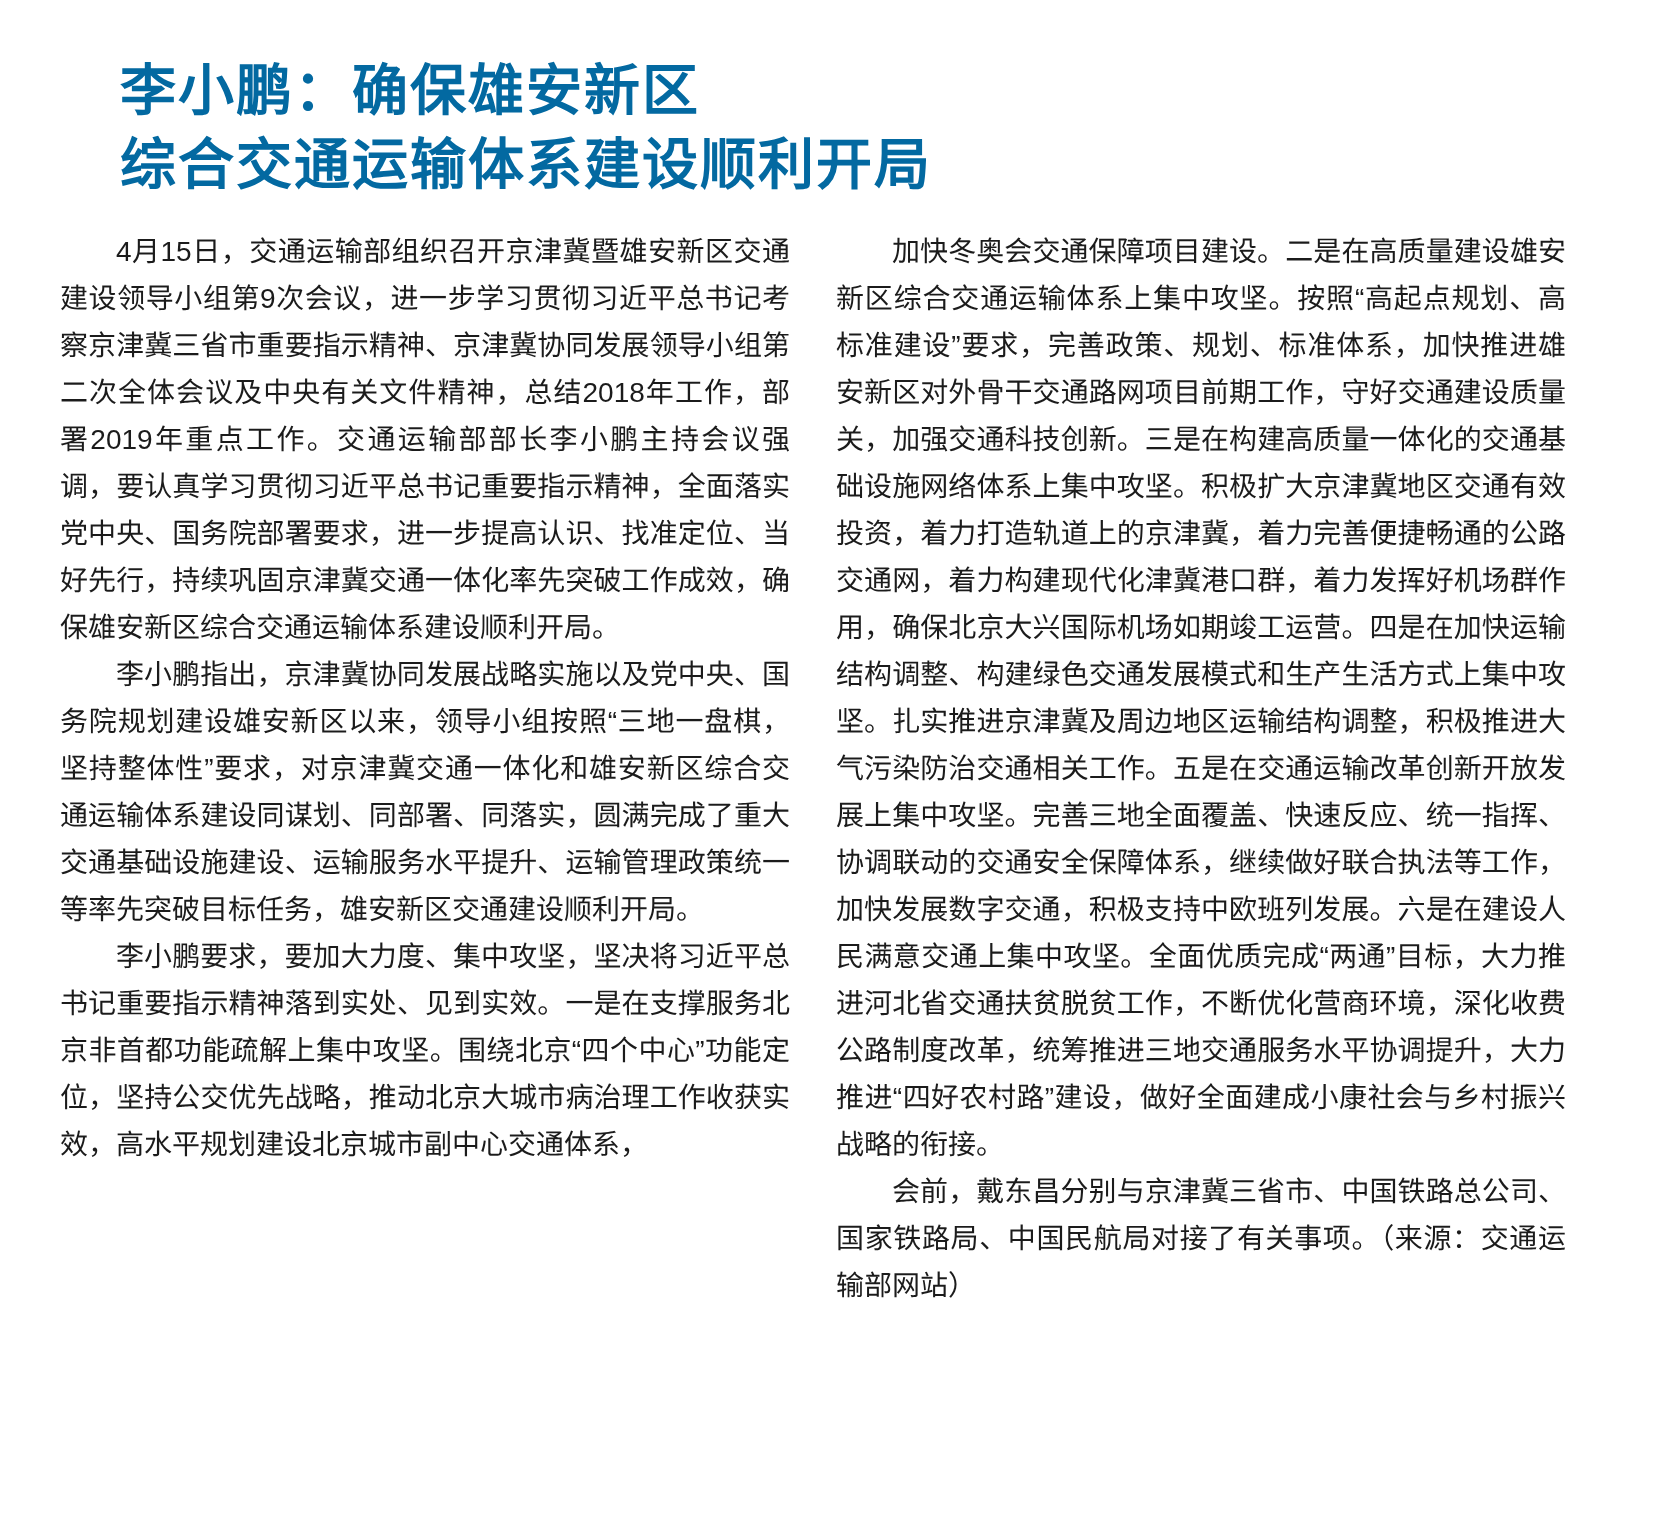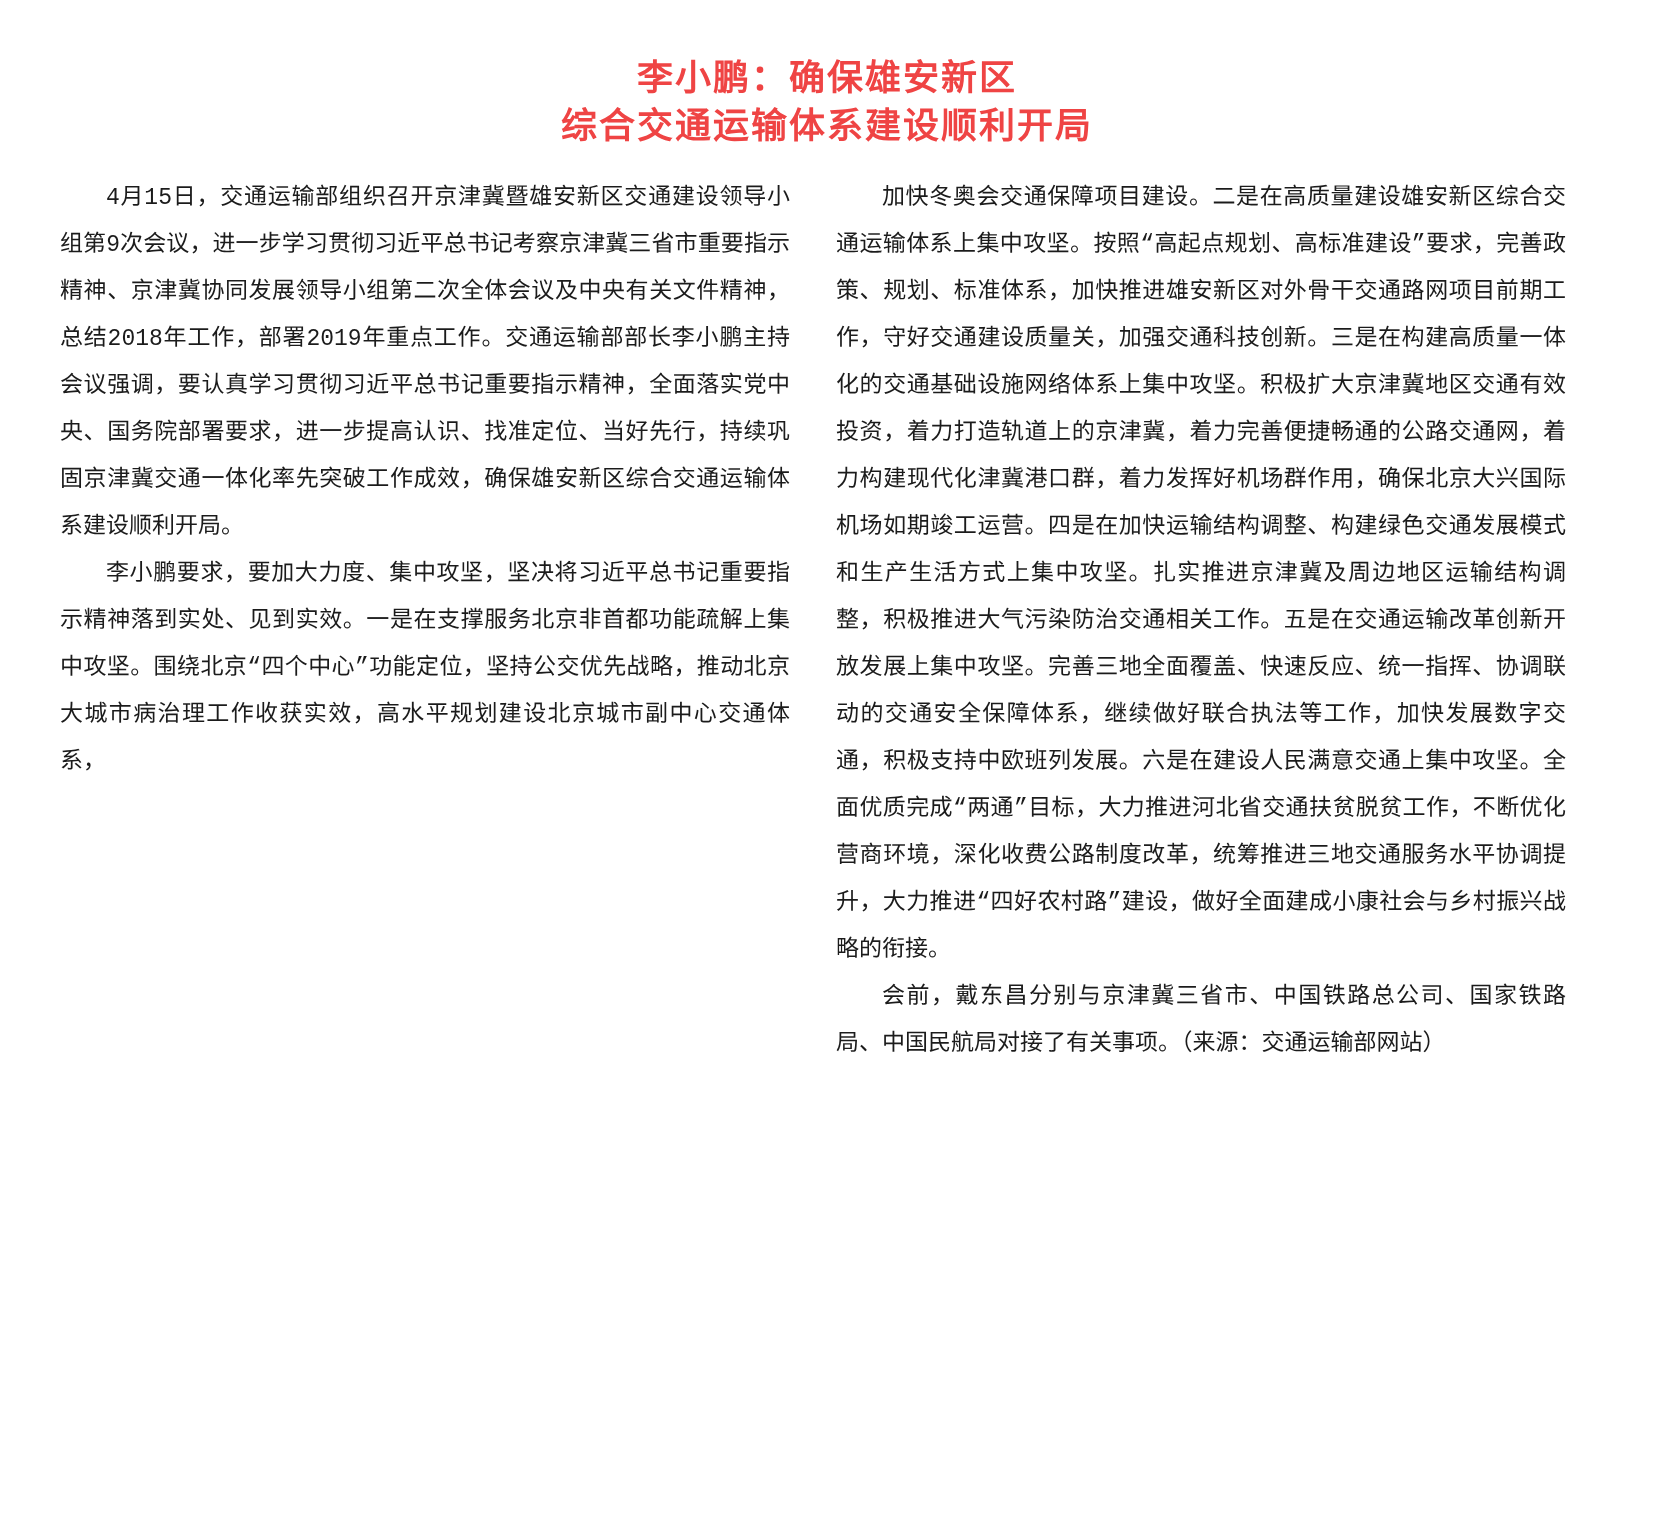--- a/index.html
+++ b/index.html
@@ -24,47 +24,47 @@
   }
   .left-rule {
     position: absolute;
     left: 0;
     top: 0;
     width: 10px;
     height: 1521px;
     background: #ffffff;
   }
   .title {
-    text-align: center;
+    text-align: left;
     font-family: "DejaVu Serif", "Liberation Serif", serif;
     font-weight: 700;
-    font-size: 36px;
+    font-size: 56px;
     line-height: 1.32;
     letter-spacing: 2px;
-    color: #ef4444;
+    color: #0369a1;
     margin: 6px 0 26px 0;
     padding: 0 60px;
   }
   .title .line {
     display: block;
     white-space: nowrap;
   }
   .columns {
     display: flex;
     gap: 46px;
     align-items: flex-start;
   }
   .col {
     width: 730px;
     flex: 0 0 730px;
   }
   p.para {
     margin: 0;
-    font-family: Liberation Mono, monospace;
-    font-size: 23px;
+    font-family: Liberation Sans, sans-serif;
+    font-size: 28px;
     line-height: 47px;
     text-align: justify;
     text-justify: inter-ideograph;
     text-indent: 2em;
     color: #1b1b1b;
     letter-spacing: 0px;
   }
   p.para + p.para {
     margin-top: 0px;
   }
@@ -76,20 +76,21 @@
   <div class="left-rule"></div>
 
   <h1 class="title">
     <span class="line">李小鹏：确保雄安新区</span>
     <span class="line">综合交通运输体系建设顺利开局</span>
   </h1>
 
   <div class="columns">
     <div class="col">
       <p class="para">4月15日，交通运输部组织召开京津冀暨雄安新区交通建设领导小组第9次会议，进一步学习贯彻习近平总书记考察京津冀三省市重要指示精神、京津冀协同发展领导小组第二次全体会议及中央有关文件精神，总结2018年工作，部署2019年重点工作。交通运输部部长李小鹏主持会议强调，要认真学习贯彻习近平总书记重要指示精神，全面落实党中央、国务院部署要求，进一步提高认识、找准定位、当好先行，持续巩固京津冀交通一体化率先突破工作成效，确保雄安新区综合交通运输体系建设顺利开局。</p>
+      <p class="para">李小鹏指出，京津冀协同发展战略实施以及党中央、国务院规划建设雄安新区以来，领导小组按照“三地一盘棋，坚持整体性”要求，对京津冀交通一体化和雄安新区综合交通运输体系建设同谋划、同部署、同落实，圆满完成了重大交通基础设施建设、运输服务水平提升、运输管理政策统一等率先突破目标任务，雄安新区交通建设顺利开局。</p>
       <p class="para">李小鹏要求，要加大力度、集中攻坚，坚决将习近平总书记重要指示精神落到实处、见到实效。一是在支撑服务北京非首都功能疏解上集中攻坚。围绕北京“四个中心”功能定位，坚持公交优先战略，推动北京大城市病治理工作收获实效，高水平规划建设北京城市副中心交通体系，</p>
     </div>
     <div class="col">
       <p class="para">加快冬奥会交通保障项目建设。二是在高质量建设雄安新区综合交通运输体系上集中攻坚。按照“高起点规划、高标准建设”要求，完善政策、规划、标准体系，加快推进雄安新区对外骨干交通路网项目前期工作，守好交通建设质量关，加强交通科技创新。三是在构建高质量一体化的交通基础设施网络体系上集中攻坚。积极扩大京津冀地区交通有效投资，着力打造轨道上的京津冀，着力完善便捷畅通的公路交通网，着力构建现代化津冀港口群，着力发挥好机场群作用，确保北京大兴国际机场如期竣工运营。四是在加快运输结构调整、构建绿色交通发展模式和生产生活方式上集中攻坚。扎实推进京津冀及周边地区运输结构调整，积极推进大气污染防治交通相关工作。五是在交通运输改革创新开放发展上集中攻坚。完善三地全面覆盖、快速反应、统一指挥、协调联动的交通安全保障体系，继续做好联合执法等工作，加快发展数字交通，积极支持中欧班列发展。六是在建设人民满意交通上集中攻坚。全面优质完成“两通”目标，大力推进河北省交通扶贫脱贫工作，不断优化营商环境，深化收费公路制度改革，统筹推进三地交通服务水平协调提升，大力推进“四好农村路”建设，做好全面建成小康社会与乡村振兴战略的衔接。</p>
       <p class="para">会前，戴东昌分别与京津冀三省市、中国铁路总公司、国家铁路局、中国民航局对接了有关事项。（来源：交通运输部网站）</p>
     </div>
   </div>
 </div>
 
 </body></html>

